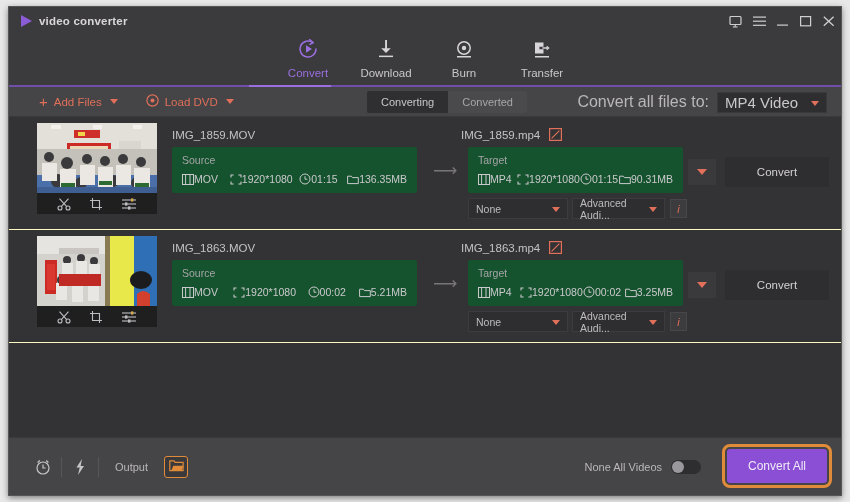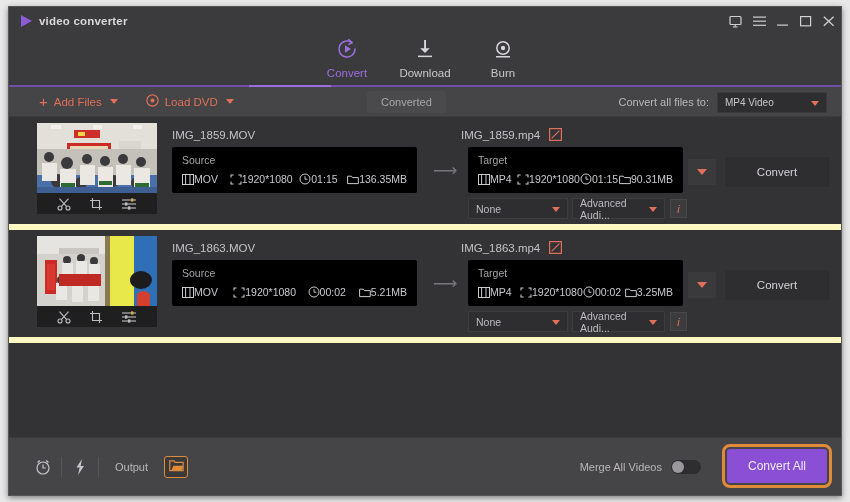--- a/index.html
+++ b/index.html
@@ -98,39 +98,39 @@
     padding: 0 14px; display: flex; align-items: center;
     font-size: 11px; color: #a8a6aa; cursor: pointer;
     background: #4a494b;
   }
   .seg div.on { background: #2f2e30; color: #c8c6ca; }
 
   .convert-all-to {
     position: absolute; right: 14px; top: 0; height: 30px;
     display: flex; align-items: center; gap: 8px;
   }
-  .cat-label { font-size: 11px; color: #b9b7ba; }
+  .cat-label { font-size: 16px; color: #b9b7ba; }
   .cat-select {
     width: 110px; height: 21px; background: #2e2d2f;
     border: 1px solid #3a393b;
     display: flex; align-items: center; padding: 0 7px;
-    font-size: 10px; color: #c9c7ca; position: relative; cursor: pointer;
+    font-size: 15px; color: #c9c7ca; position: relative; cursor: pointer;
   }
   .cat-select .tb-caret { position: absolute; right: 7px; top: 8px; margin: 0; }
 
   
   .list {
     position: absolute; left: 0; right: 0; top: 110px; bottom: 58px;
     background: #333234;
     overflow: hidden;
   }
   .row {
     position: relative;
     height: 113px;
-    border-bottom: 6px solid #fef9c3;
+    border-bottom: 1px solid #fef9c3;
     background: #333234;
   }
   .thumb-box {
     position: absolute; left: 28px; top: 6px;
     width: 120px; height: 91px;
     background: #202021;
   }
   .thumb-img {
     position: absolute; left: 0; top: 0; width: 120px; height: 70px;
     overflow: hidden;
@@ -140,21 +140,21 @@
     background: #1f1f20;
     display: flex; align-items: center; justify-content: center; gap: 18px;
   }
   .thumb-tools span { cursor: pointer; display: inline-flex; }
 
   .fname {
     position: absolute; font-size: 11.5px; color: #c4c2c6;
   }
   .infobox {
     position: absolute;
-    background: #000000;
+    background: #14532d;
     border-radius: 2px;
     padding: 7px 10px 8px 10px;
   }
   .infobox .cap { font-size: 10.5px; color: #a6a4a8; margin-bottom: 7px; }
   .meta { display: flex; align-items: center; }
   .meta .cell { display: flex; align-items: center; font-size: 10.5px; color: #cbc9cd; }
   .arrow-mid {
     position: absolute; left: 424px; top: 43px;
     color: #77757a; font-size: 17px;
   }
@@ -329,20 +329,31 @@
         <div class="navicon">
           <svg width="24" height="24" viewBox="0 0 24 24">
             <circle cx="12" cy="11" r="6.2" fill="none" stroke="#d7d5d9" stroke-width="1.5"></circle>
             <circle cx="12" cy="11" r="2.2" fill="#d7d5d9"></circle>
             <rect x="5" y="19" width="14" height="1.5" fill="#d7d5d9"></rect>
           </svg>
         </div>
         <div class="nlabel">Burn</div>
       </div>
 
+      <div class="navitem">
+        <div class="navicon">
+          <svg width="24" height="24" viewBox="0 0 24 24">
+            <path d="M5 5.5h8.5v4.2H9.4v2.6h4.1v4.2H5z" fill="#d7d5d9"></path>
+            <path d="M12.5 11h5.6" stroke="#d7d5d9" stroke-width="1.5"></path>
+            <path d="M16.7 8.6L19.6 11l-2.9 2.4z" fill="#d7d5d9"></path>
+            <rect x="5" y="19" width="14" height="1.5" fill="#d7d5d9"></rect>
+          </svg>
+        </div>
+        <div class="nlabel">Transfer</div>
+      </div>
 
     </div>
     <div class="navline"></div>
   </div>
 
   <div class="toolbar">
     <div style="width:26px"></div>
     <div class="tb-btn">
       <span class="plus-ic">+</span>
       <span>Add Files</span>
@@ -355,20 +366,21 @@
         <svg width="13" height="13" viewBox="0 0 13 13">
             <circle cx="6.5" cy="6.5" r="5.6" fill="none" stroke="#e0705a" stroke-width="1.2"></circle>
             <circle cx="6.5" cy="6.5" r="2" fill="#e0705a"></circle>
           </svg>
       </span>
       <span>Load DVD</span>
     </div>
     <div class="tb-caret"></div>
 
     <div class="seg">
+      <div class="on">Converting</div>
       <div>Converted</div>
     </div>
 
     <div class="convert-all-to">
       <div class="cat-label">Convert all files to:</div>
       <div class="cat-select">
         <span>MP4 Video</span>
         <span class="tb-caret"></span>
       </div>
     </div>
@@ -768,20 +780,20 @@
     <div class="folder-btn">
       <span>
         <svg width="15" height="13" viewBox="0 0 15 13">
             <path d="M0.8 11.6V1.8h4.2l1.1 1.5h8v8.3z" fill="none" stroke="#e08b3a" stroke-width="1.2"></path>
             <path d="M2.4 11.4l1.9-4.6h10.2l-1.9 4.6z" fill="#e08b3a"></path>
           </svg>
       </span>
     </div>
 
     <div class="merge-wrap">
-      <div class="merge-label">Merge All Videos</div>
+      <div class="merge-label">None All Videos</div>
       <div class="toggle"></div>
     </div>
 
     <div class="convert-all-btn">Convert All</div>
   </div>
 
 </div>
 
 </body></html>

